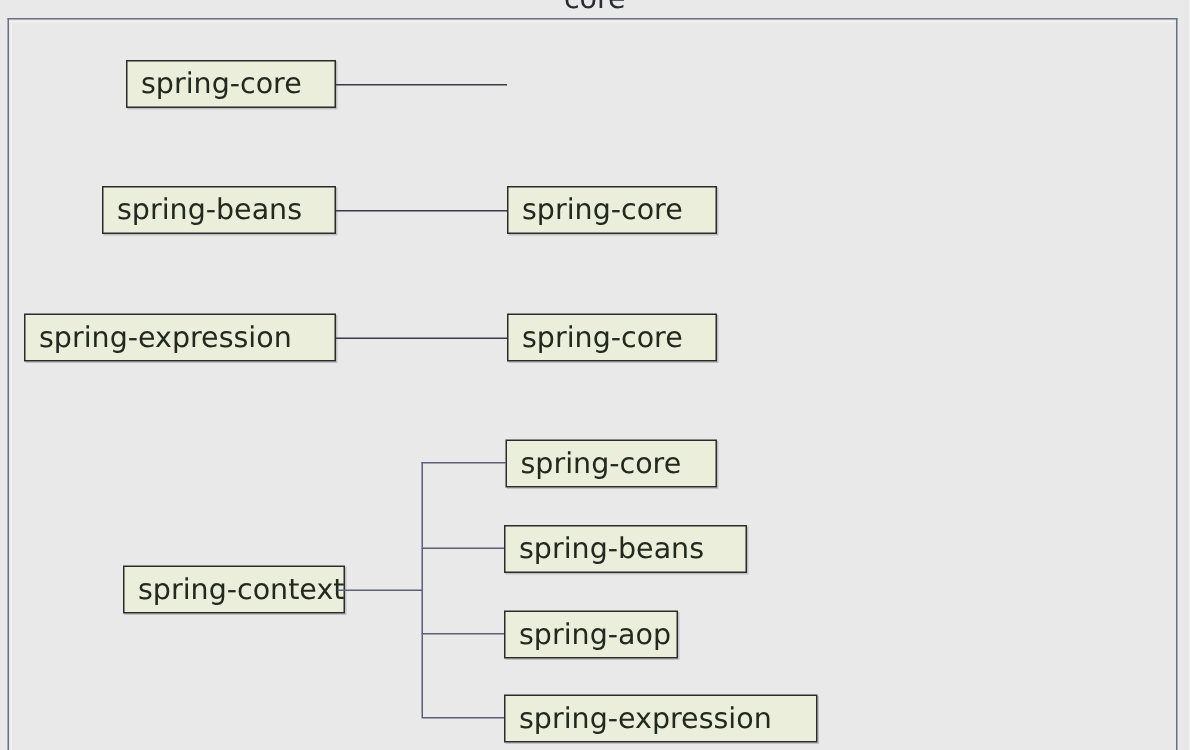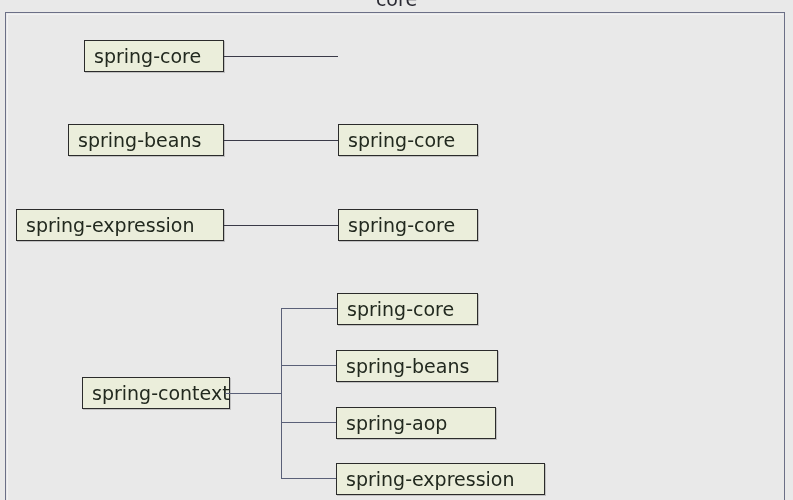--- a/index.html
+++ b/index.html
@@ -137,21 +137,21 @@
   <div class="node" style="left:337px; top:293px; width:141px;">
     <span>spring-core</span>
   </div>
 
   <div class="edge-h thin" style="left:281px; top:365px; width:56px;"></div>
   <div class="node" style="left:336px; top:350px; width:162px;">
     <span>spring-beans</span>
   </div>
 
   <div class="edge-h thin" style="left:281px; top:422px; width:56px;"></div>
-  <div class="node" style="left:336px; top:407px; width:160px;">
+  <div class="node" style="left:336px; top:407px; width:116px;">
     <span>spring-aop</span>
   </div>
 
   <div class="edge-h thin" style="left:281px; top:478px; width:56px;"></div>
   <div class="node" style="left:336px; top:463px; width:209px;">
     <span>spring-expression</span>
   </div>
 
 </div>
 

